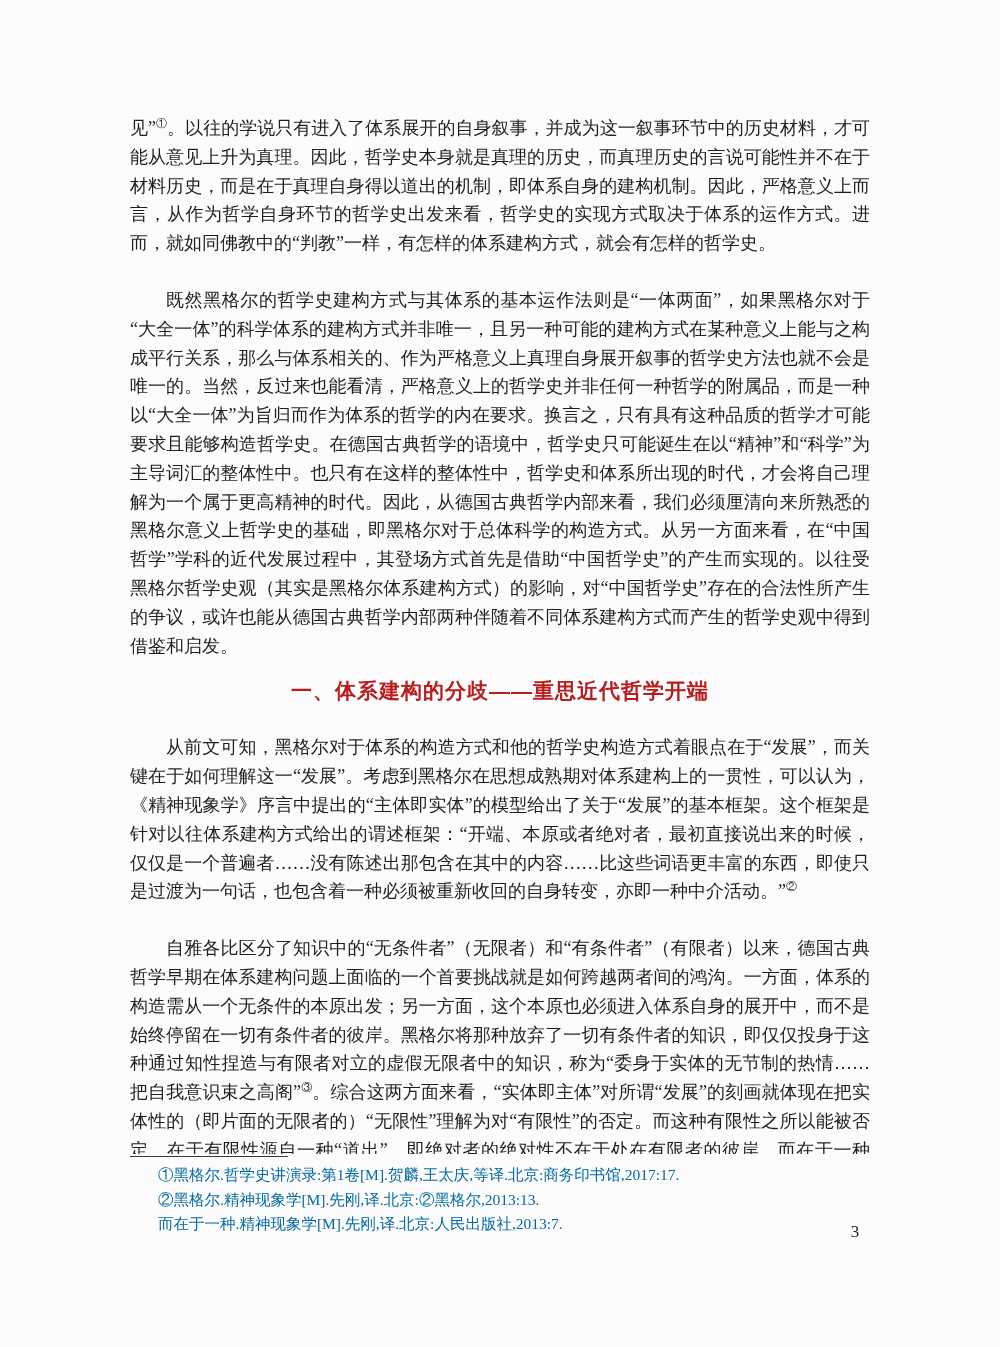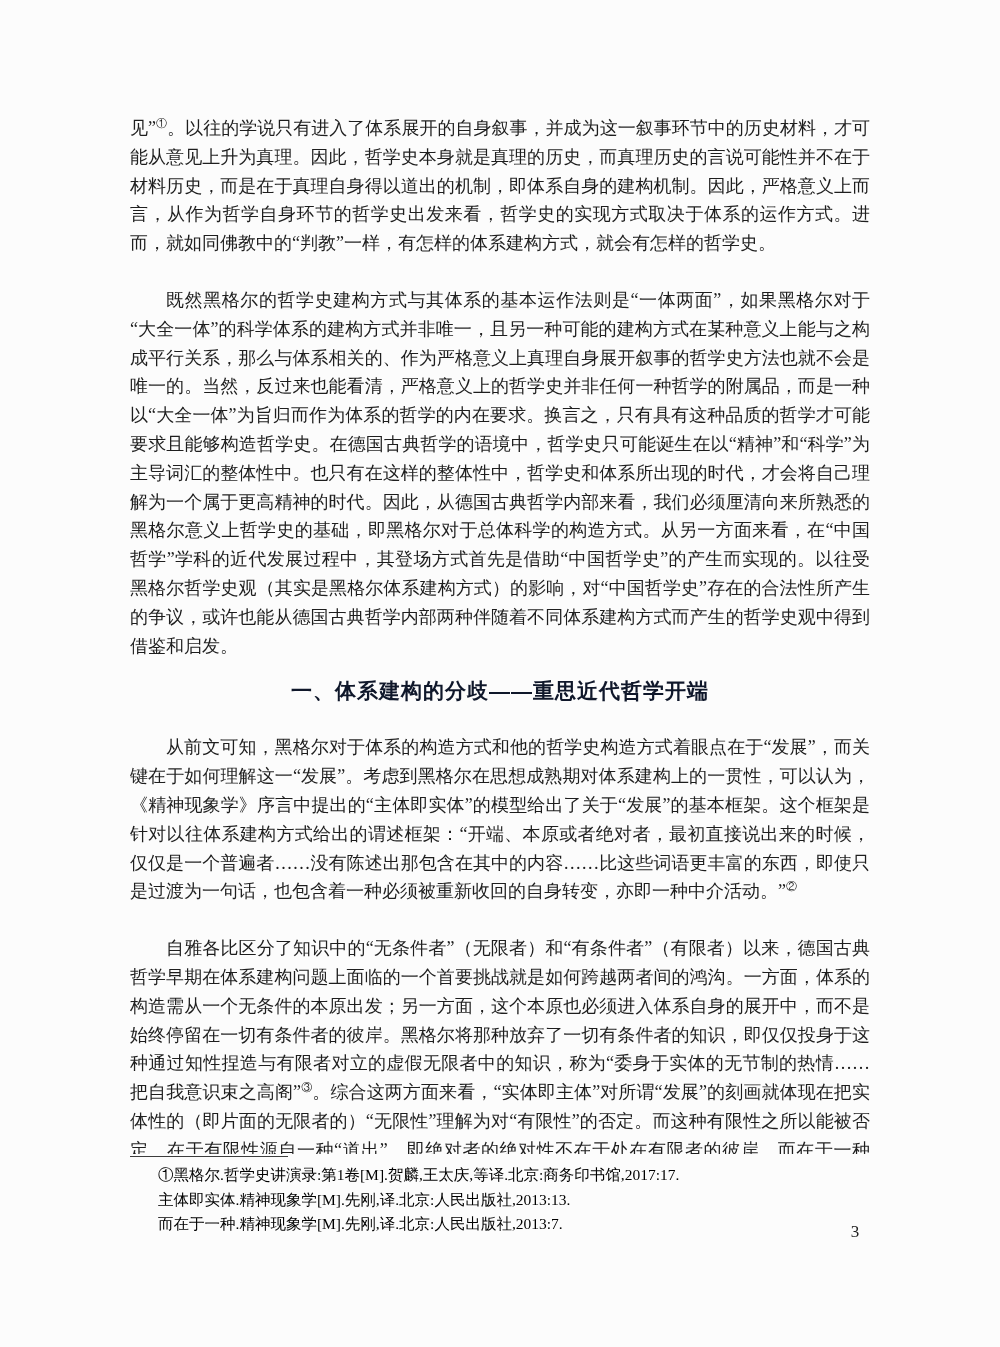--- a/index.html
+++ b/index.html
@@ -27,21 +27,21 @@
   .article p { margin: 0; padding: 0; }
   .article p.indent { text-indent: 2em; margin-top: 28px; }
   .section-heading {
     margin: 16px 0 15px 0;
     font-family: "Liberation Sans", sans-serif;
     font-weight: 700;
     font-size: 21px;
     line-height: 29px;
     text-align: center;
     letter-spacing: 1px;
-    color: #0f172a;
+    color: #b91c1c;
   }
   sup.fnref {
     font-size: 11px;
     line-height: 0;
     vertical-align: super;
   }
   .fn-rule {
     position: absolute;
     left: 130px;
     top: 1156px;
@@ -49,21 +49,21 @@
     height: 1px;
     background: #3c3c3c;
   }
   .footnotes {
     position: absolute;
     left: 130px;
     top: 1163px;
     width: 740px;
     font-size: 15.5px;
     line-height: 24.5px;
-    color: #000000;
+    color: #0369a1;
   }
   .footnotes .fn-item {
     margin: 0 0 0 28px;
     padding: 0;
   }
   .page-number {
     position: absolute;
     left: 840px;
     top: 1222px;
     width: 30px;
@@ -82,19 +82,19 @@
     <p class="indent">既然黑格尔的哲学史建构方式与其体系的基本运作法则是“一体两面”，如果黑格尔对于“大全一体”的科学体系的建构方式并非唯一，且另一种可能的建构方式在某种意义上能与之构成平行关系，那么与体系相关的、作为严格意义上真理自身展开叙事的哲学史方法也就不会是唯一的。当然，反过来也能看清，严格意义上的哲学史并非任何一种哲学的附属品，而是一种以“大全一体”为旨归而作为体系的哲学的内在要求。换言之，只有具有这种品质的哲学才可能要求且能够构造哲学史。在德国古典哲学的语境中，哲学史只可能诞生在以“精神”和“科学”为主导词汇的整体性中。也只有在这样的整体性中，哲学史和体系所出现的时代，才会将自己理解为一个属于更高精神的时代。因此，从德国古典哲学内部来看，我们必须厘清向来所熟悉的黑格尔意义上哲学史的基础，即黑格尔对于总体科学的构造方式。从另一方面来看，在“中国哲学”学科的近代发展过程中，其登场方式首先是借助“中国哲学史”的产生而实现的。以往受黑格尔哲学史观（其实是黑格尔体系建构方式）的影响，对“中国哲学史”存在的合法性所产生的争议，或许也能从德国古典哲学内部两种伴随着不同体系建构方式而产生的哲学史观中得到借鉴和启发。</p>
     <h2 class="section-heading">一、体系建构的分歧——重思近代哲学开端</h2>
     <p class="indent">从前文可知，黑格尔对于体系的构造方式和他的哲学史构造方式着眼点在于“发展”，而关键在于如何理解这一“发展”。考虑到黑格尔在思想成熟期对体系建构上的一贯性，可以认为，《精神现象学》序言中提出的“主体即实体”的模型给出了关于“发展”的基本框架。这个框架是针对以往体系建构方式给出的谓述框架：“开端、本原或者绝对者，最初直接说出来的时候，仅仅是一个普遍者……没有陈述出那包含在其中的内容……比这些词语更丰富的东西，即使只是过渡为一句话，也包含着一种必须被重新收回的自身转变，亦即一种中介活动。”<sup class="fnref">②</sup></p>
     <p class="indent">自雅各比区分了知识中的“无条件者”（无限者）和“有条件者”（有限者）以来，德国古典哲学早期在体系建构问题上面临的一个首要挑战就是如何跨越两者间的鸿沟。一方面，体系的构造需从一个无条件的本原出发；另一方面，这个本原也必须进入体系自身的展开中，而不是始终停留在一切有条件者的彼岸。黑格尔将那种放弃了一切有条件者的知识，即仅仅投身于这种通过知性捏造与有限者对立的虚假无限者中的知识，称为“委身于实体的无节制的热情……把自我意识束之高阁”<sup class="fnref">③</sup>。综合这两方面来看，“实体即主体”对所谓“发展”的刻画就体现在把实体性的（即片面的无限者的）“无限性”理解为对“有限性”的否定。而这种有限性之所以能被否定，在于有限性源自一种“道出”，即绝对者的绝对性不在于处在有限者的彼岸，而在于一种“绝对性”的结构中。当绝对者在道出自身进而片面呈现自身之际，同时就否定了自身仅仅作为实体而纯然是“普遍者”，因而处在片面性中的伪无限性也否定了自身作为有限者被道出时所产生的片面性。因此，“绝对性”在这里呈现出一种与自身相关且总是否定谓述两端的动态结构。杜辛将这种“绝对性”总结为“这是纯粹的主体性……所进行</p>
   </main>
 
   <div class="fn-rule"></div>
 
   <section class="footnotes">
     <p class="fn-item">①黑格尔.哲学史讲演录:第1卷[M].贺麟,王太庆,等译.北京:商务印书馆,2017:17.</p>
-    <p class="fn-item">主体即实体.精神现象学[M].先刚,译.北京:人民出版社,2013:13.</p>
+    <p class="fn-item">②黑格尔.精神现象学[M].先刚,译.北京:②黑格尔,2013:13.</p>
     <p class="fn-item">而在于一种.精神现象学[M].先刚,译.北京:人民出版社,2013:7.</p>
   </section>
 
   <div class="page-number">3</div>
 
 </div>
 
 </body></html>

